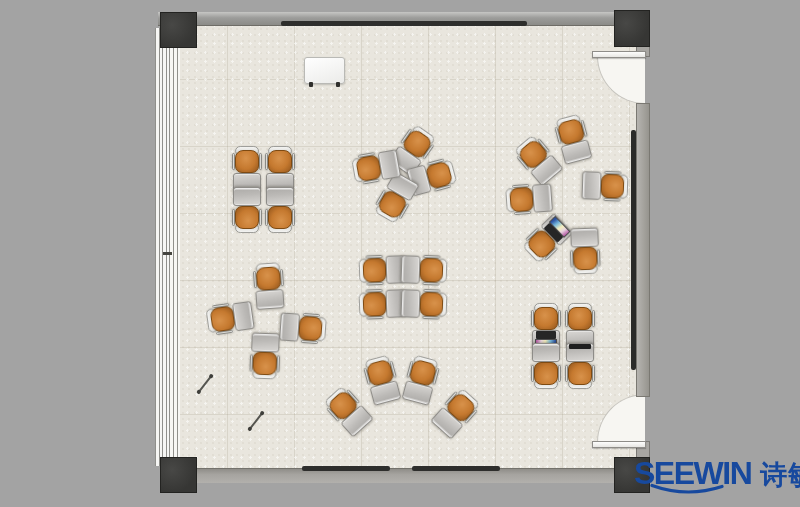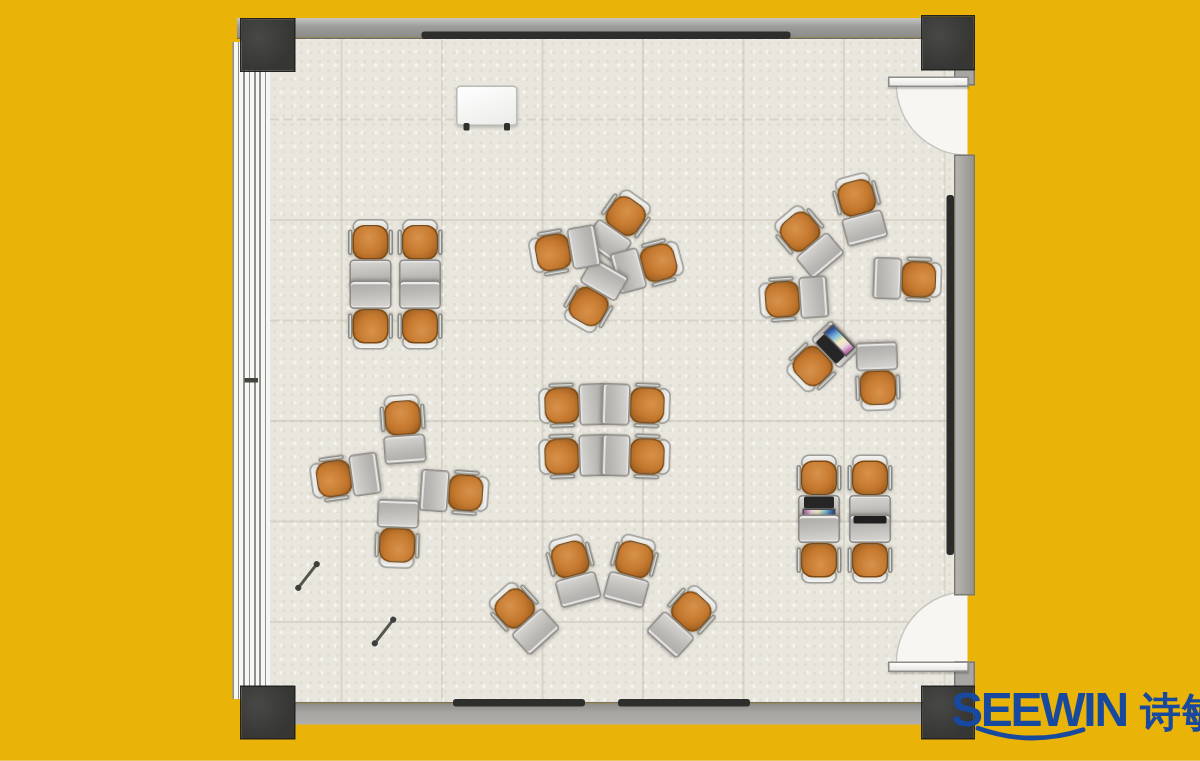--- a/index.html
+++ b/index.html
@@ -1,17 +1,17 @@
 <!DOCTYPE html>
 <html><head>
 <meta charset="utf-8">
 <style>
   html,body{margin:0;padding:0;background:#ececec;width:800px;height:507px;overflow:hidden;
     font-family:"Liberation Sans",sans-serif;}
-  #stage{position:absolute;left:0;top:0;width:800px;height:507px;background:#eab308;}
+  #stage{position:absolute;left:0;top:0;width:800px;height:507px;background:#a3a3a3;}
 
   
   #floor{position:absolute;left:180px;top:26px;width:457px;height:442px;
     background-color:#e9e6de;
     background-image:
       radial-gradient(rgba(120,110,90,.07) 1px, transparent 1.3px),
       radial-gradient(rgba(255,255,255,.55) 1px, transparent 1.3px),
       linear-gradient(90deg, rgba(150,140,115,.20) 1px, transparent 1px),
       linear-gradient(rgba(150,140,115,.20) 1px, transparent 1px);
     background-size:6px 6px, 9px 9px, 67px 67px, 67px 67px;

